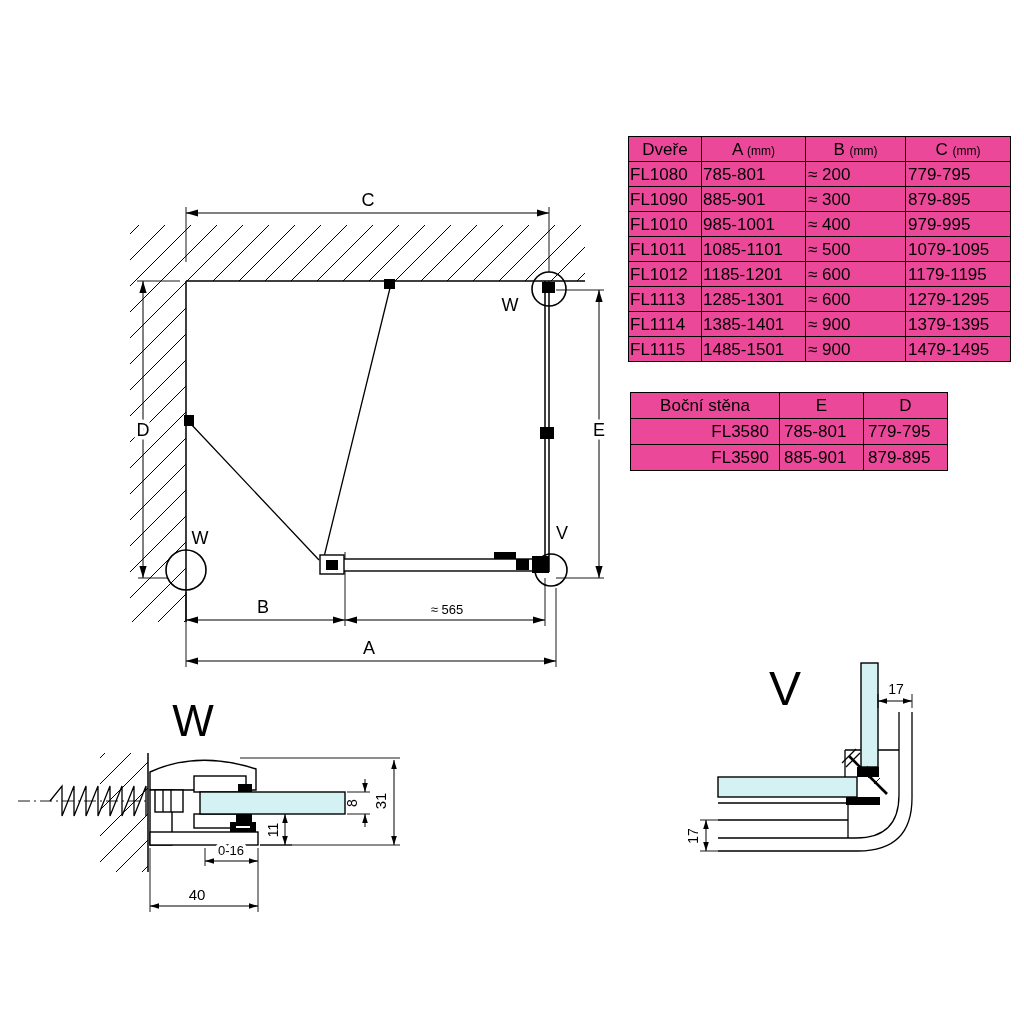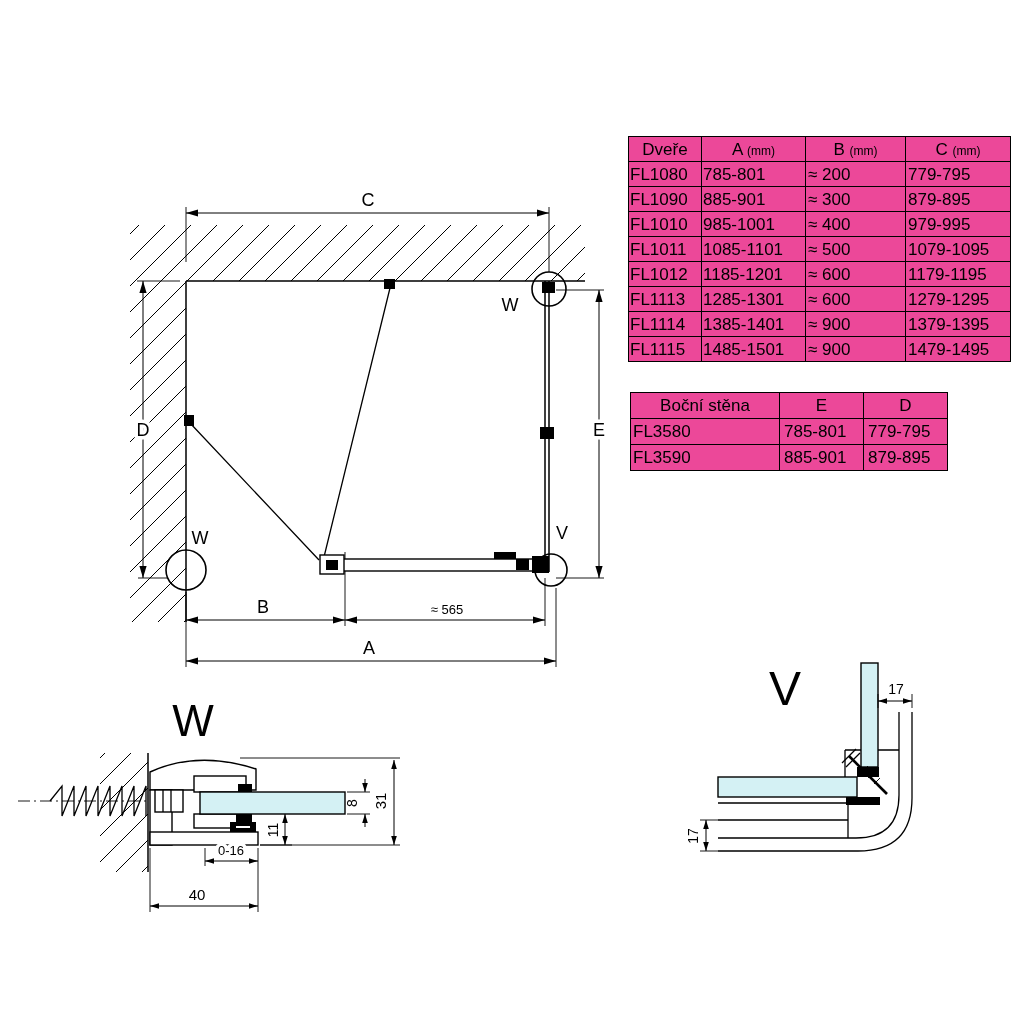--- a/index.html
+++ b/index.html
@@ -7,21 +7,21 @@
          font-family:"Liberation Sans",sans-serif;color:#000}
   .drawing{position:absolute;left:0;top:0}
   .tbl{position:absolute;border-collapse:collapse;table-layout:fixed;font-size:17px;line-height:1;background:#ec4899}
   .tbl td,.tbl th{border:1px solid #000;height:24px;padding:0 2px;font-weight:400;white-space:nowrap;overflow:hidden}
   .tbl th{text-align:center}
   .doors{left:628px;top:136px;width:382px}
   .doors td.c0,.doors td.c1{text-align:left;padding-left:1px}
   .doors td.c2,.doors td.c3{text-align:left}
   .side{left:630px;top:392px;width:317px}
   .side td,.side th{height:25px}
-  .side td.c0{padding-right:10px}
+  .side td.c0{text-align:right;padding-right:10px}
   .side td.c1,.side td.c2{text-align:left;padding-left:4px}
   .unit{font-size:12px}
   svg text{font-family:"Liberation Sans",sans-serif;fill:#000}
   .halo{paint-order:stroke;stroke:#fff;stroke-width:7px;stroke-linejoin:round}
   .m{stroke:#000;stroke-width:1.5;fill:none}
   .m2{stroke:#000;stroke-width:1.3;fill:none}
   .ext{stroke:#000;stroke-width:0.9;fill:none}
   .dl{stroke:#000;stroke-width:1;fill:none}
   .wf{fill:#fff;stroke:#000;stroke-width:1.4}
   .blk{fill:#000;stroke:none}

